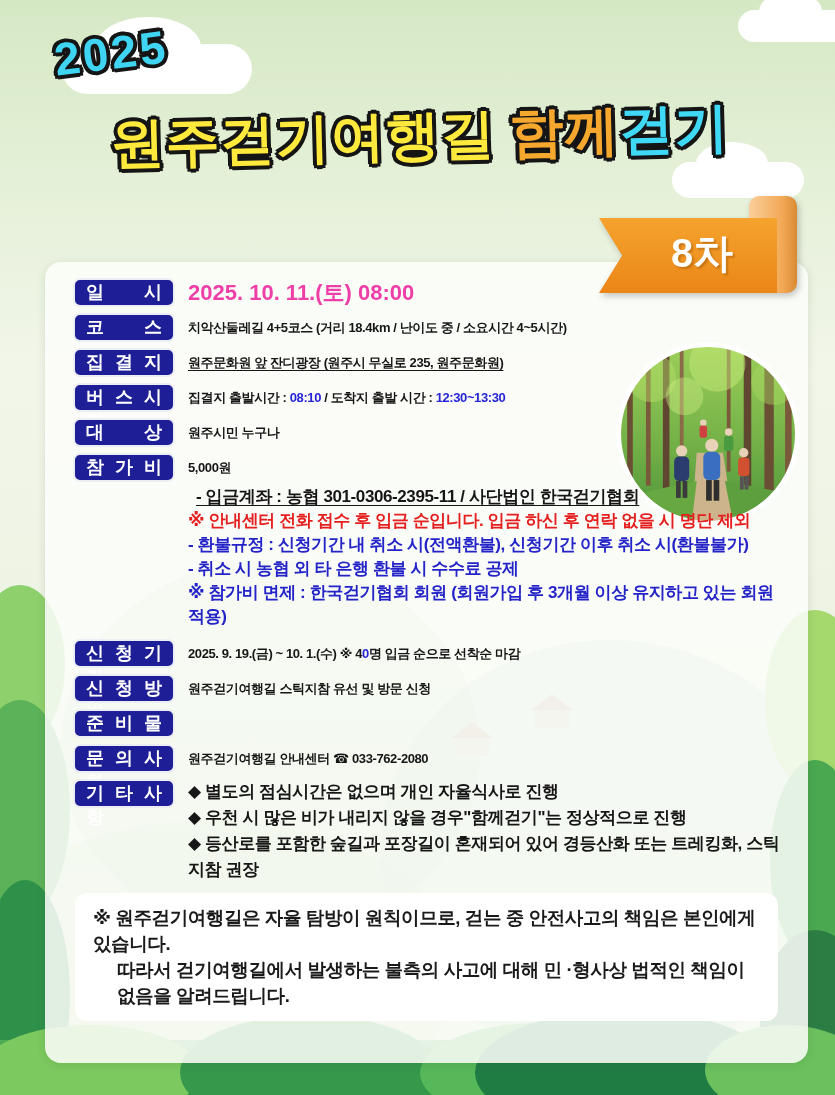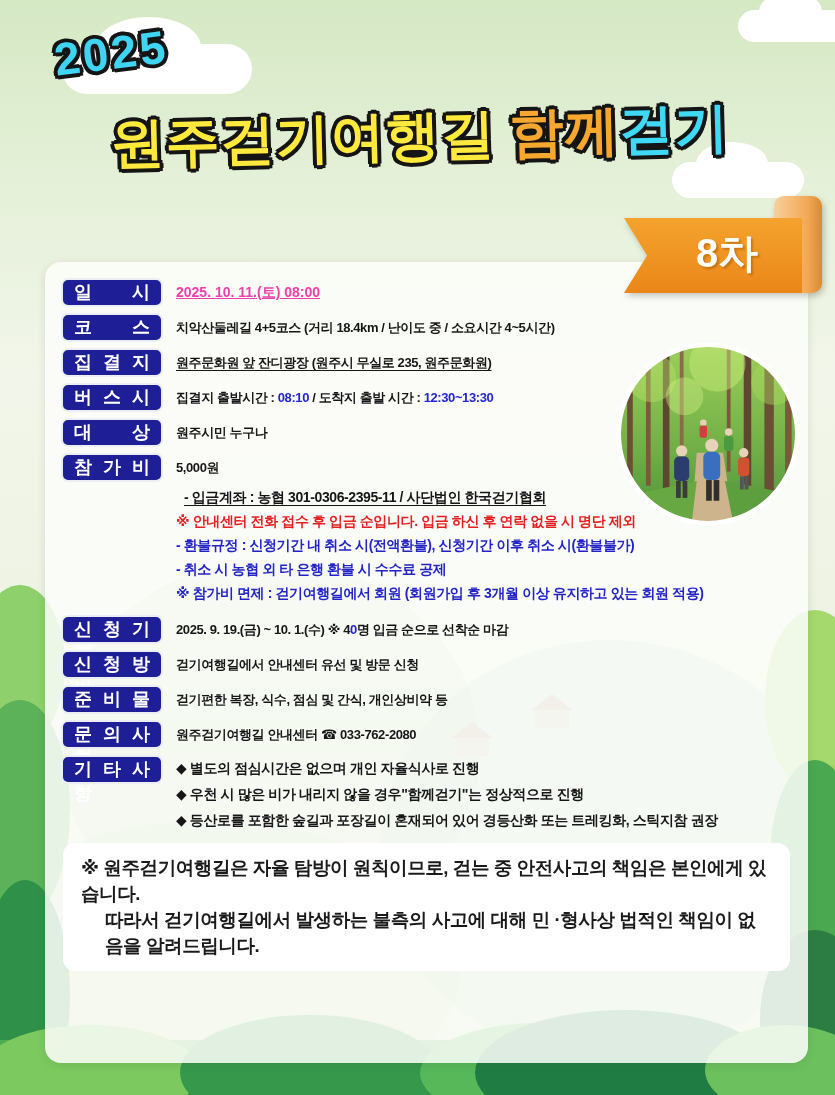--- a/index.html
+++ b/index.html
@@ -21,41 +21,41 @@
   .outline{ text-shadow:4px 0 0 #151515,-4px 0 0 #151515,0 4px 0 #151515,0 -4px 0 #151515,
     3px 3px 0 #151515,-3px 3px 0 #151515,3px -3px 0 #151515,-3px -3px 0 #151515; }
   .year{position:absolute;top:26px;left:54px;z-index:3;font-size:46px;font-weight:800;
     letter-spacing:3px;color:#3fd4f2;transform:rotate(-7deg);}
   .main-title{position:absolute;top:100px;left:30px;width:780px;z-index:3;text-align:center;
     font-size:54px;font-weight:800;letter-spacing:1px;transform:rotate(-1.5deg);white-space:nowrap;}
   .t-yellow{color:#ffe93d;}
   .t-orange{color:#f6a72e;margin-left:14px;}
   .t-cyan{color:#3fd8f5;}
   
-  .ribbon{position:absolute;left:624px;top:196px;width:200px;height:97px;z-index:3;filter:drop-shadow(2px 3px 3px rgba(0,0,0,.22));}
+  .ribbon{position:absolute;left:599px;top:196px;width:200px;height:97px;z-index:3;filter:drop-shadow(2px 3px 3px rgba(0,0,0,.22));}
   .ribbon .curl{position:absolute;right:2px;top:0;width:48px;height:97px;border-radius:10px;
     background:linear-gradient(90deg,#f9cf9b,#f2a855 70%,#d98a33);}
   .ribbon .band{position:absolute;left:0;top:22px;width:178px;height:75px;
     background:linear-gradient(180deg,#f5a32e,#ea8617);
     clip-path:polygon(0 0,100% 0,100% 100%,0 100%,13% 50%);}
   .ribbon .round-label{position:absolute;left:38px;top:30px;width:130px;text-align:center;z-index:2;
     color:#fff;font-size:40px;font-weight:800;text-shadow:2px 2px 2px rgba(150,80,0,.45);}
   
   .panel{position:absolute;left:45px;top:262px;width:763px;height:801px;z-index:2;
     background:rgba(251,253,249,.87);border-radius:16px;box-shadow:0 2px 8px rgba(60,90,50,.15);
-    padding:16px 16px;box-sizing:border-box;overflow:hidden;}
+    padding:16px 28px;box-sizing:border-box;overflow:hidden;}
   .row{display:flex;align-items:flex-start;margin-bottom:6px;position:relative;z-index:2;}
   .badge{flex:0 0 102px;height:29px;line-height:24px;background:#1e1e96;color:#fff;
     font-size:18px;font-weight:700;border-radius:7px;border:2px solid #eceef4;
     box-sizing:border-box;padding:0 11px;text-align:justify;text-align-last:justify;margin-right:13px;}
   .col{flex:1;min-width:0;}
   .val{font-size:13px;font-weight:700;color:#161616;line-height:29px;letter-spacing:-0.4px;}
-  .date-val{color:#ee3fa8;font-size:14px;letter-spacing:0;text-decoration:underline;}
+  .date-val{color:#ee3fa8;font-size:22px;letter-spacing:0;}
   .u{text-decoration:underline;text-underline-offset:3px;}
-  .sub{font-size:14px;font-weight:700;line-height:24px;letter-spacing:-0.4px;color:#161616;}
+  .sub{font-size:17px;font-weight:700;line-height:24px;letter-spacing:-0.4px;color:#161616;}
   .sub.red{color:#e51f1f;}
   .sub.blue{color:#2323c8;}
   .blue-t{color:#2525d6;}
   .red-t{color:#e51f1f;}
   .photo{position:absolute;top:78px;right:6px;width:188px;height:188px;z-index:1;}
   
   .notes{background:#fff;border-radius:12px;padding:12px 18px;margin:10px 2px 6px;position:relative;z-index:2;
     font-size:18.5px;font-weight:700;color:#1a1a1a;letter-spacing:-0.4px;line-height:26px;}
   .notes .gap{margin-bottom:8px;}
   .notes .indent{padding-left:24px;}
@@ -188,37 +188,36 @@
     </div>
 
     <div class="row" style="margin-bottom:10px;">
       <div class="badge">참 가 비</div>
       <div class="col">
         <div class="val">5,000원</div>
         <div class="sub u" style="margin-top:3px;padding-left:8px;">- 입금계좌 : 농협 301-0306-2395-11 / 사단법인 한국걷기협회</div>
         <div class="sub red">※ 안내센터 전화 접수 후 입금 순입니다. 입금 하신 후 연락 없을 시 명단 제외</div>
         <div class="sub blue">- 환불규정 : 신청기간 내 취소 시(전액환불), 신청기간 이후 취소 시(환불불가)</div>
         <div class="sub blue">-  취소 시 농협 외 타 은행 환불 시 수수료 공제</div>
-        <div class="sub blue">※ 참가비 면제 : 걷기여행길에서 회원 (회원가입 후 3개월 이상 유지하고 있는 회원 적용)</div>
+        <div class="sub blue">※ 참가비 면제 : 한국걷기협회 회원 (회원가입 후 3개월 이상 유지하고 있는 회원 적용)</div>
       </div>
     </div>
 
     <div class="row">
       <div class="badge">신 청 기 간</div>
       <div class="val"><span>2025. 9. 19.(금) ~ 10. 1.(수)  ※ 4</span><span class="blue-t">0</span><span>명 입금 순으로 선착순 마감</span></div>
     </div>
 
     <div class="row">
       <div class="badge">신 청 방 법</div>
-      <div class="val">걷기여행길에서 안내센터 유선 및 방문 신청</div>
+      <div class="val">원주걷기여행길 스틱지참 유선 및 방문 신청</div>
     </div>
 
     <div class="row">
       <div class="badge">준 비 물</div>
-      <div class="val">걷기편한 복장, 식수, 점심 및 간식, 개인상비약 등</div>
     </div>
 
     <div class="row">
       <div class="badge">문 의 사 항</div>
       <div class="col">
         <div class="val"><span>원주걷기여행길 안내센터 </span><span>☎</span><span> 033-762-2080</span></div>
       </div>
     </div>
 
     <div class="row" style="margin-bottom:4px;">

